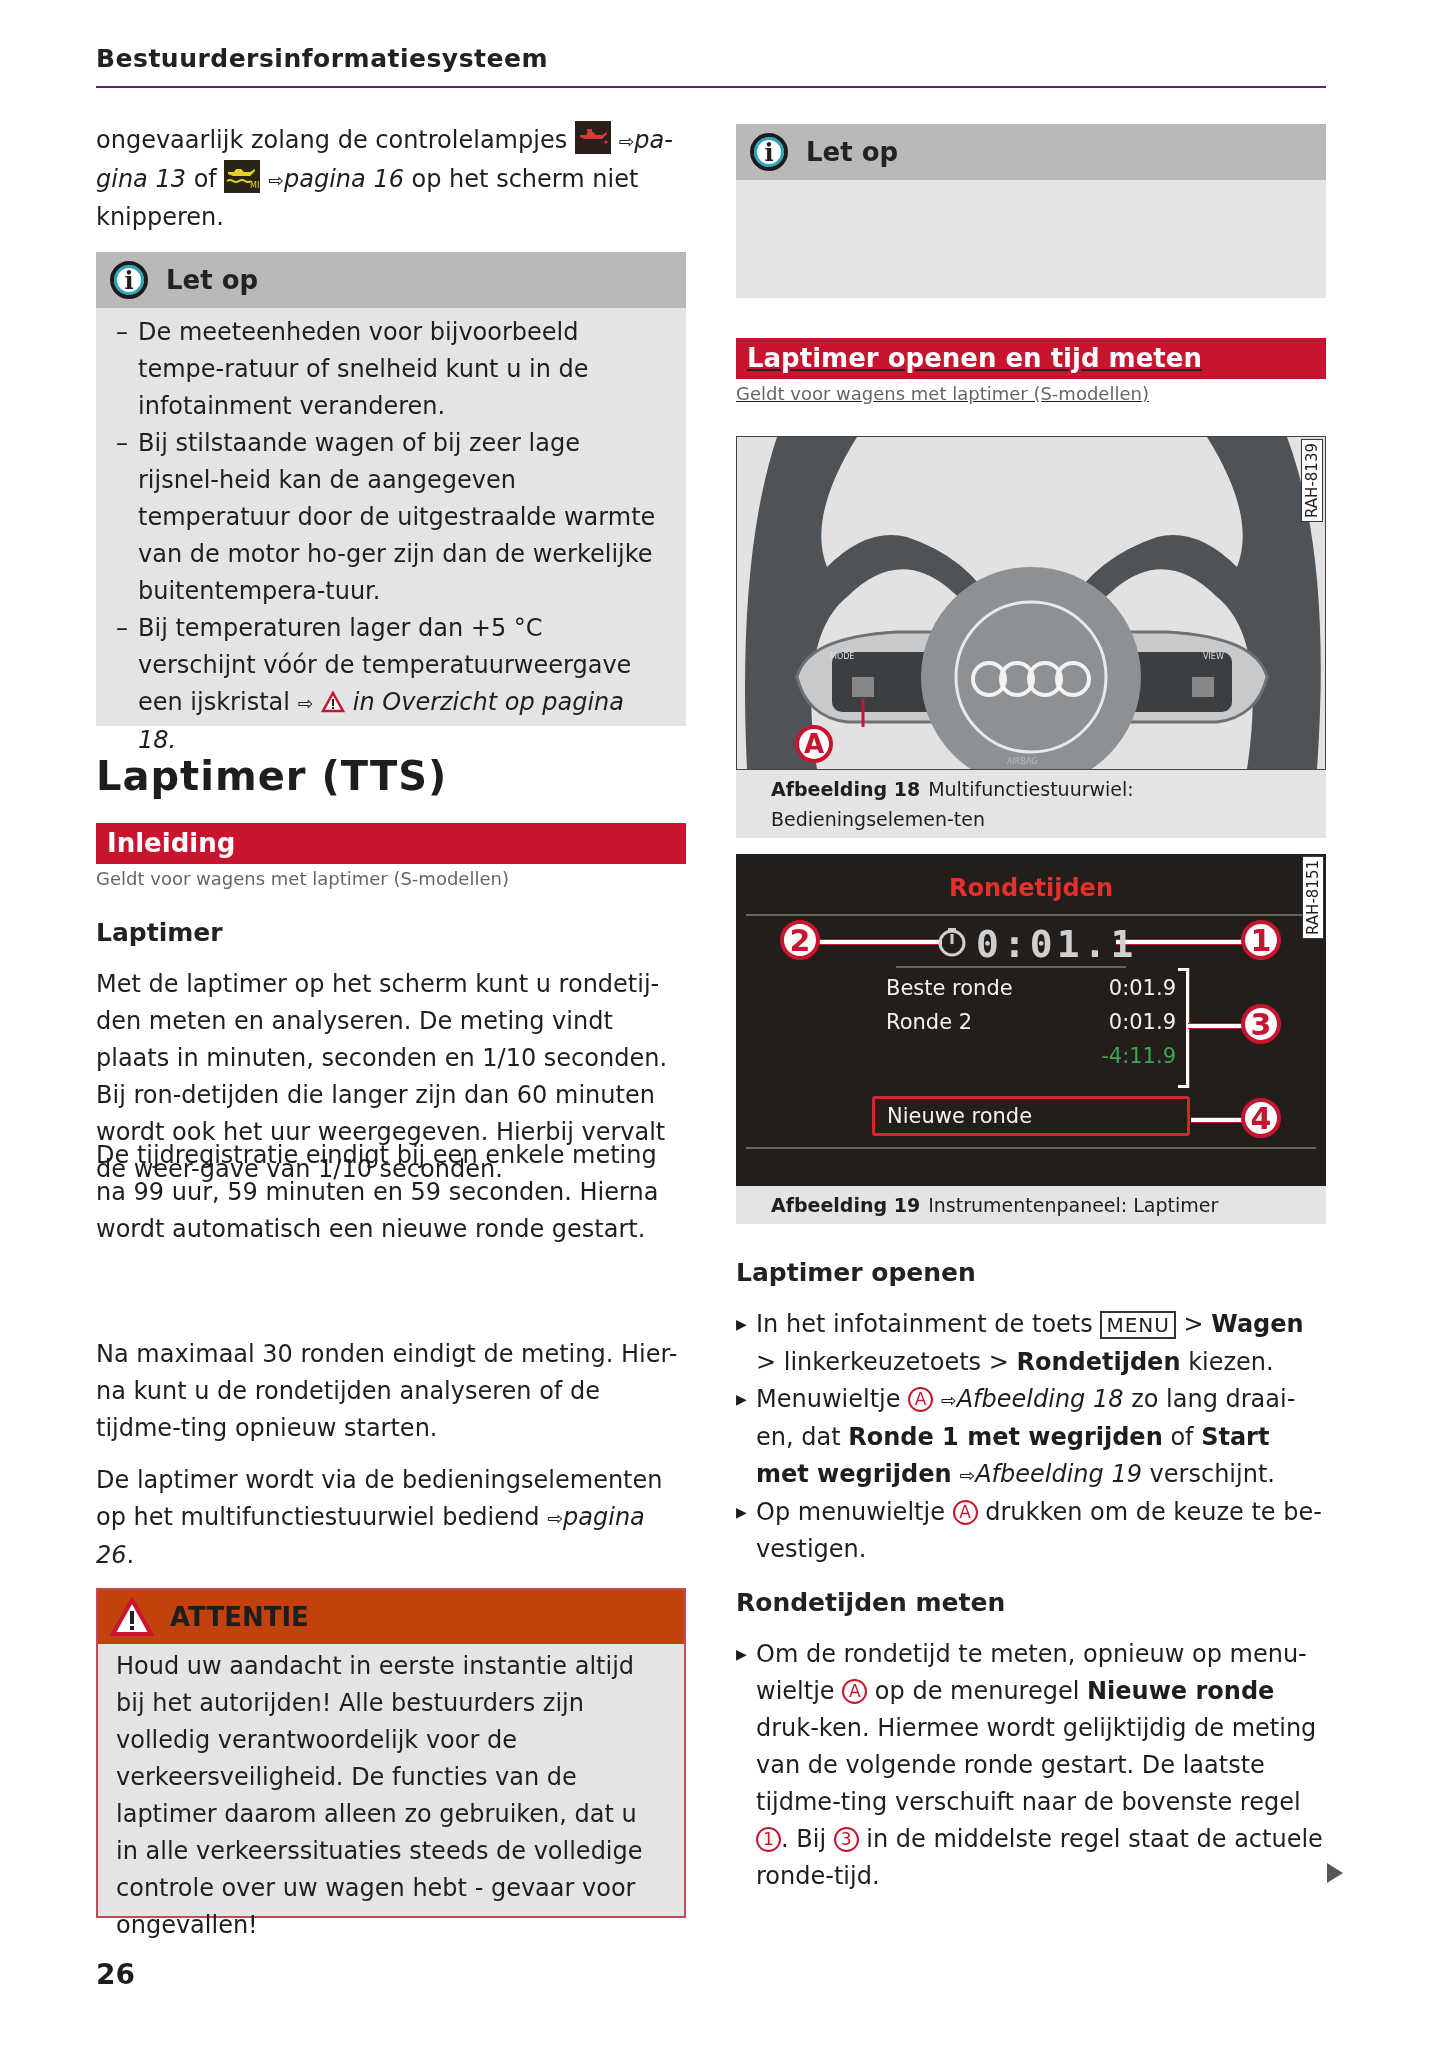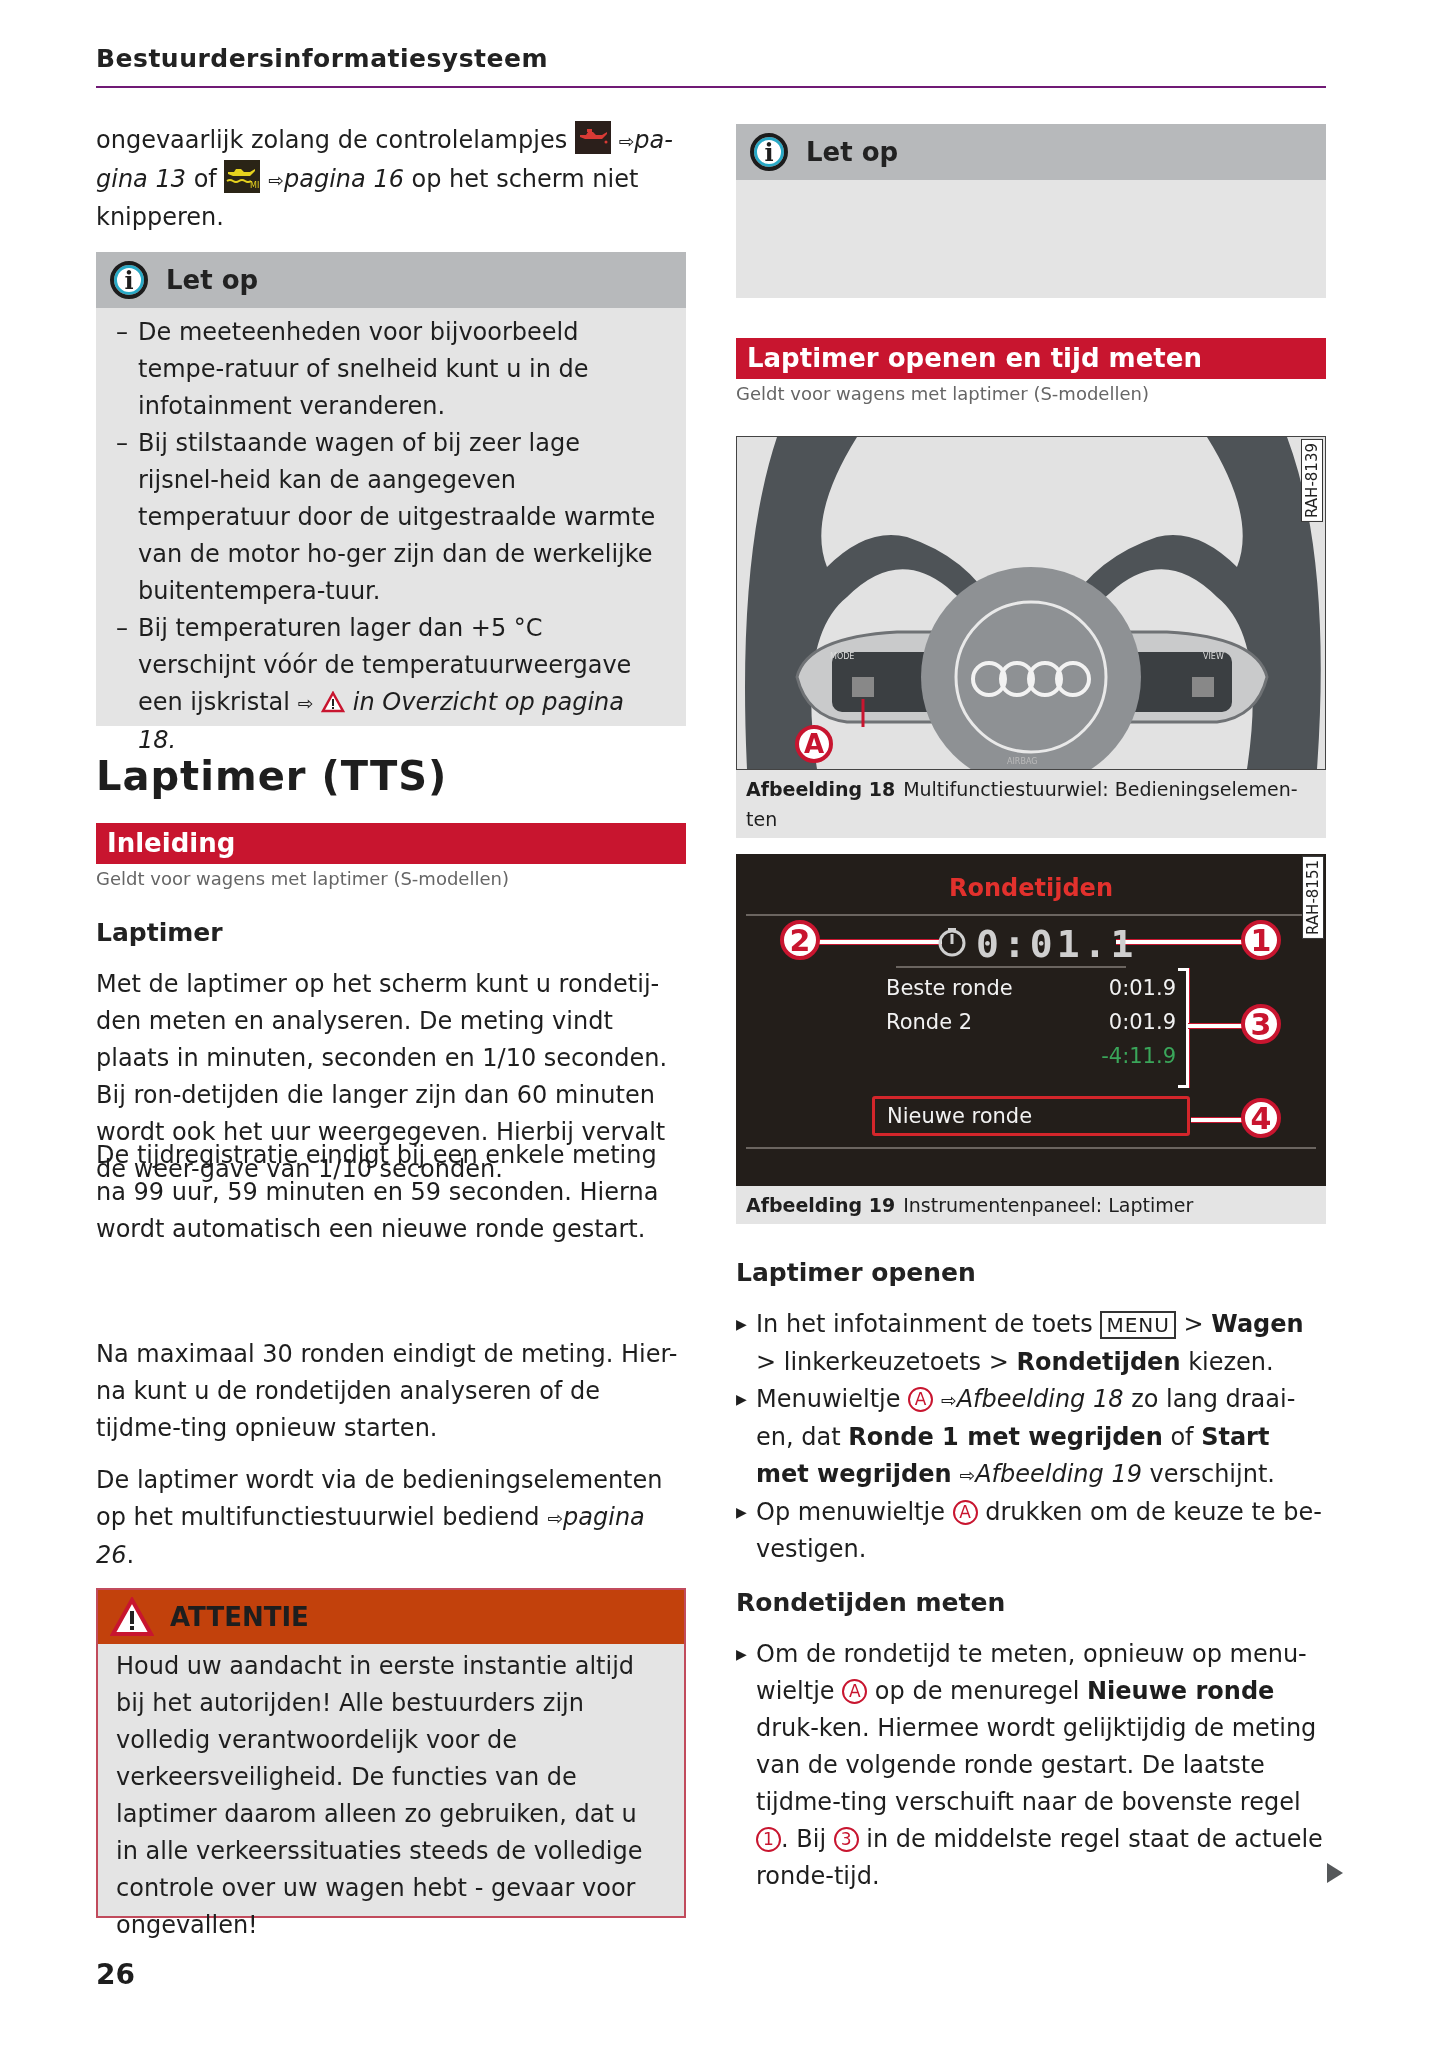--- a/index.html
+++ b/index.html
@@ -24,21 +24,21 @@
   .dash-item { display:flex; font-size:24px; line-height:37px; }
   .dash-item .dash { width:22px; flex:none; }
   .red-bar { background:#c8152f; color:#fff; font-size:26px; font-weight:bold; height:41px; line-height:41px; padding-left:11px; }
   .applies { font-size:18px; color:#666; margin-top:4px; }
   .h1 { font-size:40px; font-weight:bold; letter-spacing:1px; color:#1e1e1e; }
   .h3 { font-size:25px; font-weight:bold; color:#222; }
   .warn-box { border:2px solid #c14b5c; background:#e4e4e4; }
   .warn-head { background:#c2410c; height:54px; display:flex; align-items:center; padding-left:12px; }
   .warn-head .title { font-size:26px; font-weight:bold; margin-left:16px; }
   .figure { background:#e4e4e4; }
-  .fig-cap { font-size:19px; line-height:30px; padding:4px 10px 4px 10px; }
+  .fig-cap { font-size:19px; line-height:30px; padding:4px 10px 4px 10px;margin-left:25px; }
   .fig-cap .num { font-weight:bold; margin-right:8px; }
   .bullet-item { display:flex; font-size:24px; line-height:37px; }
   .bullet-item .tri { width:20px; flex:none; font-size:14px; line-height:37px; }
   .circ { display:inline-flex; width:25px; height:25px; border:2px solid #c8152f; border-radius:50%; color:#c8152f; font-size:17px; align-items:center; justify-content:center; vertical-align:2px; box-sizing:border-box; line-height:1; }
   .kbd { border:2px solid #333; padding:0 4px; font-size:20px; letter-spacing:1px; }
   .page-num { position:absolute; left:96px; top:1958px; font-size:28px; font-weight:bold; }
   .next-arrow { position:absolute; left:1327px; top:1863px; width:0; height:0; border-top:10px solid transparent; border-bottom:10px solid transparent; border-left:16px solid #55585a; }
   
   .display { position:relative; height:332px; background:#231e1a; overflow:hidden; }
   .disp-title { position:absolute; left:0; right:0; top:20px; text-align:center; color:#e2312d; font-weight:bold; font-size:24px; }
@@ -140,21 +140,21 @@
 </div>
 
 <div class="col col-right">
   <div class="note" style="position:absolute; top:124px; width:590px; height:174px;">
     <div class="note-head">
       <div class="info-icon">i</div>
       <span class="title">Let op</span>
     </div>
   </div>
 
-  <div style="position:absolute; top:338px; width:590px;">
+  <div style="position:absolute; top:338px; width:590px;text-decoration:underline;">
     <div class="red-bar">Laptimer openen en tijd meten</div>
     <div class="applies">Geldt voor wagens met laptimer (S-modellen)</div>
   </div>
 
   <div class="figure" style="position:absolute; top:436px; width:590px;">
     <div style="position:relative; height:334px; background:#e2e2e2; border:1px solid #444; box-sizing:border-box; overflow:hidden;">
       <svg width="588" height="332" viewBox="0 0 588 332">
         <path d="M40 0 Q0 120 10 332 L80 332 Q60 200 110 160 Q160 110 210 150 Q260 195 294 200 Q330 195 380 150 Q430 110 480 160 Q530 200 510 332 L580 332 Q595 120 550 0 L470 0 Q520 80 500 130 Q460 90 420 100 Q360 120 330 170 L258 170 Q230 120 170 100 Q130 90 90 130 Q70 80 120 0Z" fill="#4e5357"></path>
         <path d="M60 240 Q70 200 160 195 L430 195 Q520 200 530 240 Q520 280 480 285 L110 285 Q70 280 60 240Z" fill="#c9cacb" stroke="#6f7275" stroke-width="3"></path>
         <rect x="95" y="215" width="130" height="60" rx="10" fill="#3b3f42"></rect>

